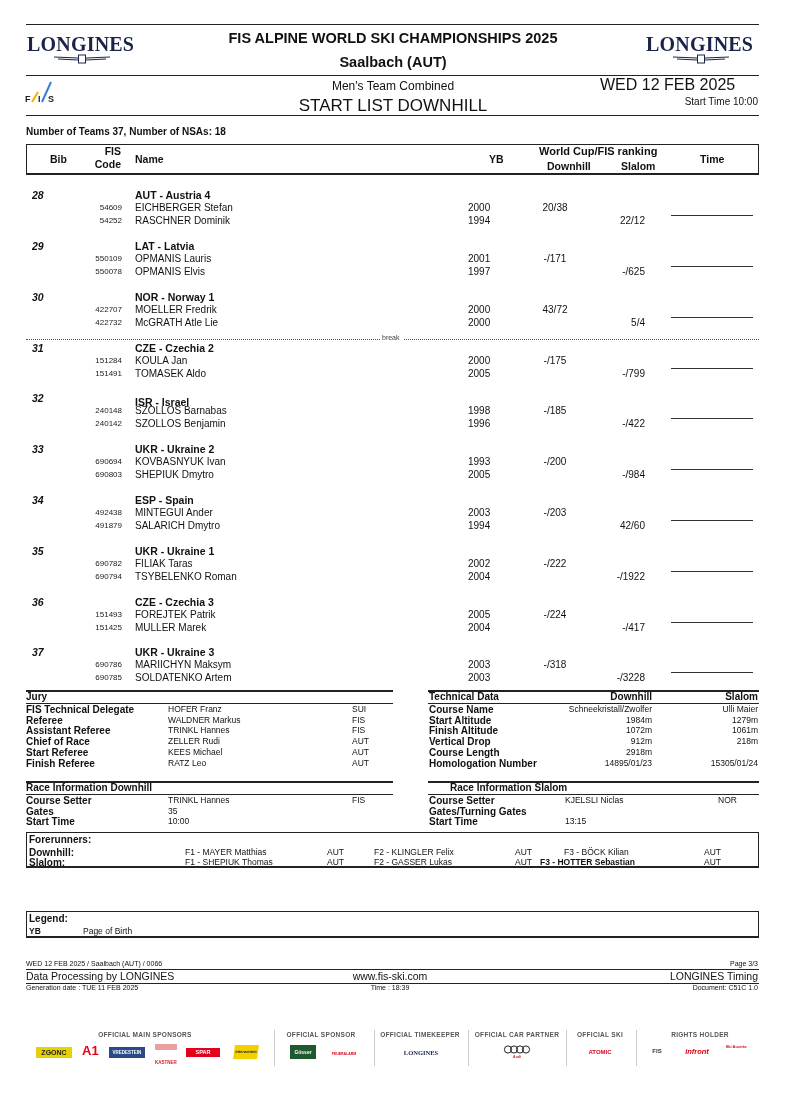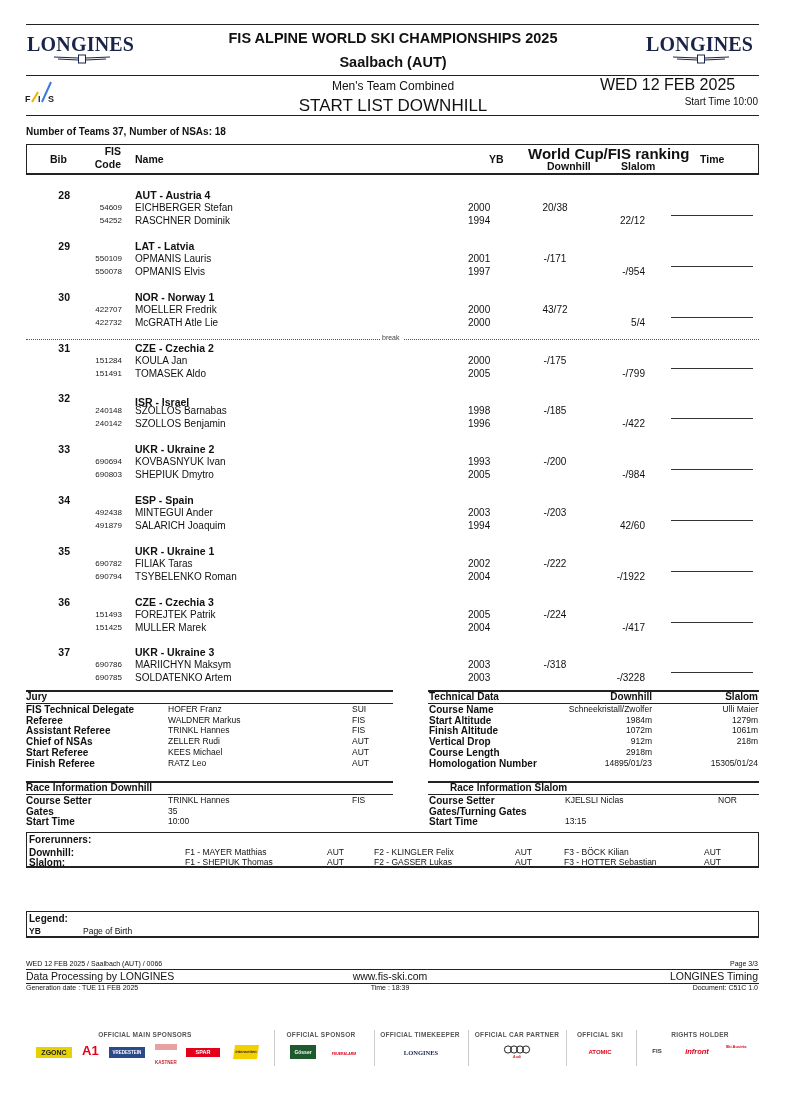--- a/index.html
+++ b/index.html
@@ -5,21 +5,21 @@
   * { box-sizing: border-box; margin: 0; padding: 0; }
   html, body { width: 790px; height: 1119px; background: #ffffff; overflow: hidden; }
   body { font-family: "Liberation Sans", sans-serif; color: #111; position: relative; }
   .abs { position: absolute; }
   .hline { position: absolute; height: 0; border-top: 1px solid #222; }
   .hline.thick { border-top: 2px solid #222; }
   .logo-text { font-family: "Liberation Serif", serif; font-weight: bold; color: #1a2448; font-size: 20px; letter-spacing: 0.2px; }
   .wings { position: absolute; width: 60px; height: 10px; }
   .b { font-weight: bold; }
   .hdr-title { font-size: 14.5px; font-weight: bold; text-align: center; }
-  .col-bib { left: 40px; width: 30px; text-align: right; }
+  .col-bib { left: 32px; width: 30px; text-align: left; font-style: italic; }
   .col-fis { left: 70px; width: 52px; text-align: right; }
   .col-name { left: 135px; }
   .col-yb { left: 468px; width: 40px; text-align: left; }
   .col-dh { left: 525px; width: 60px; text-align: center; }
   .col-sl { left: 600px; width: 45px; text-align: right; }
   .time-line { position: absolute; left: 671px; width: 82px; border-top: 1px solid #333; }
   .team-bib { font-size: 10.5px; font-weight: bold; }
   .team-name { font-size: 10.5px; font-weight: bold; }
   .fis-code { font-size: 8px; color: #222; }
   .ath-name { font-size: 10px; }
@@ -71,21 +71,21 @@
 <div class="hline" style="left:26px; top:115px; width:733px;"></div>
 
 <div class="abs b" style="left:26px; top:126px; font-size:10px;">Number of Teams 37,  Number of NSAs: 18</div>
 
 <div class="boxed" style="left:26px; top:144px; width:733px; height:31px; border-width:1px 1px 2px 1px;">
   <div class="abs b" style="left:23px; top:8px; font-size:10.5px;">Bib</div>
   <div class="abs b" style="left:62px; top:0px; width:32px; text-align:right; font-size:10.5px;">FIS</div>
   <div class="abs b" style="left:62px; top:13px; width:32px; text-align:right; font-size:10.5px;">Code</div>
   <div class="abs b" style="left:108px; top:8px; font-size:10.5px;">Name</div>
   <div class="abs b" style="left:462px; top:8px; font-size:10.5px;">YB</div>
-  <div class="abs b" style="left:501px; top:0px; font-size:15px;">World Cup/FIS ranking</div>
+  <div class="abs b" style="left:512px; top:0px; font-size:11px;">World Cup/FIS ranking</div>
   <div class="abs b" style="left:520px; top:15px; font-size:10.5px;">Downhill</div>
   <div class="abs b" style="left:594px; top:15px; font-size:10.5px;">Slalom</div>
   <div class="abs b" style="left:673px; top:8px; font-size:10.5px;">Time</div>
 </div>
 
 <div id="teams">
     <div class="abs" style="left:0; top:189px; width:790px; height:48px;">
       <div class="abs col-bib team-bib" style="top:0;">28</div>
       <div class="abs col-name team-name" style="top:0;">AUT - Austria 4</div>
       <div class="abs col-fis fis-code" style="top:14px;">54609</div>
@@ -105,21 +105,21 @@
       <div class="abs col-name team-name" style="top:0;">LAT - Latvia</div>
       <div class="abs col-fis fis-code" style="top:14px;">550109</div>
       <div class="abs col-name ath-name" style="top:13px;">OPMANIS Lauris</div>
       <div class="abs col-yb ath-val" style="top:13px;">2001</div>
       <div class="abs col-dh ath-val" style="top:13px;">-/171</div>
       <div class="abs col-sl ath-val" style="top:13px;"></div>
       <div class="abs col-fis fis-code" style="top:27px;">550078</div>
       <div class="abs col-name ath-name" style="top:26px;">OPMANIS Elvis</div>
       <div class="abs col-yb ath-val" style="top:26px;">1997</div>
       <div class="abs col-dh ath-val" style="top:26px;"></div>
-      <div class="abs col-sl ath-val" style="top:26px;">-/954</div>
+      <div class="abs col-sl ath-val" style="top:26px;">-/625</div>
       <div class="time-line" style="top:26px;"></div>
     </div>
     <div class="abs" style="left:0; top:291px; width:790px; height:48px;">
       <div class="abs col-bib team-bib" style="top:0;">30</div>
       <div class="abs col-name team-name" style="top:0;">NOR - Norway 1</div>
       <div class="abs col-fis fis-code" style="top:14px;">422707</div>
       <div class="abs col-name ath-name" style="top:13px;">MOELLER Fredrik</div>
       <div class="abs col-yb ath-val" style="top:13px;">2000</div>
       <div class="abs col-dh ath-val" style="top:13px;">43/72</div>
       <div class="abs col-sl ath-val" style="top:13px;"></div>
@@ -177,21 +177,21 @@
     </div>
     <div class="abs" style="left:0; top:494px; width:667px; height:48px;padding-left:39px;">
       <div class="abs col-bib team-bib" style="top:0;">34</div>
       <div class="abs col-name team-name" style="top:0;">ESP - Spain</div>
       <div class="abs col-fis fis-code" style="top:14px;">492438</div>
       <div class="abs col-name ath-name" style="top:13px;">MINTEGUI Ander</div>
       <div class="abs col-yb ath-val" style="top:13px;">2003</div>
       <div class="abs col-dh ath-val" style="top:13px;">-/203</div>
       <div class="abs col-sl ath-val" style="top:13px;"></div>
       <div class="abs col-fis fis-code" style="top:27px;">491879</div>
-      <div class="abs col-name ath-name" style="top:26px;">SALARICH Joaquim</div>
+      <div class="abs col-name ath-name" style="top:26px;">SALARICH Dmytro</div>
       <div class="abs col-yb ath-val" style="top:26px;">1994</div>
       <div class="abs col-dh ath-val" style="top:26px;"></div>
       <div class="abs col-sl ath-val" style="top:26px;">42/60</div>
       <div class="time-line" style="top:26px;"></div>
     </div>
     <div class="abs" style="left:0; top:545px; width:790px; height:48px;">
       <div class="abs col-bib team-bib" style="top:0;">35</div>
       <div class="abs col-name team-name" style="top:0;">UKR - Ukraine 1</div>
       <div class="abs col-fis fis-code" style="top:14px;">690782</div>
       <div class="abs col-name ath-name" style="top:13px;">FILIAK Taras</div>
@@ -249,21 +249,21 @@
 <div id="jury-rows">
     <div class="abs info-lbl" style="left:26px; top:704px;">FIS Technical Delegate</div>
     <div class="abs info-val" style="left:168px; top:704px;">HOFER Franz</div>
     <div class="abs info-val" style="left:352px; top:704px;">SUI</div>
     <div class="abs info-lbl" style="left:26px; top:714.7px;">Referee</div>
     <div class="abs info-val" style="left:168px; top:714.7px;">WALDNER Markus</div>
     <div class="abs info-val" style="left:352px; top:714.7px;">FIS</div>
     <div class="abs info-lbl" style="left:26px; top:725.4px;">Assistant Referee</div>
     <div class="abs info-val" style="left:168px; top:725.4px;">TRINKL Hannes</div>
     <div class="abs info-val" style="left:352px; top:725.4px;">FIS</div>
-    <div class="abs info-lbl" style="left:26px; top:736.1px;">Chief of NSAs</div>
+    <div class="abs info-lbl" style="left:26px; top:736.1px;">Chief of Race</div>
     <div class="abs info-val" style="left:168px; top:736.1px;">ZELLER Rudi</div>
     <div class="abs info-val" style="left:352px; top:736.1px;">AUT</div>
     <div class="abs info-lbl" style="left:26px; top:746.8px;">Start Referee</div>
     <div class="abs info-val" style="left:168px; top:746.8px;">KEES Michael</div>
     <div class="abs info-val" style="left:352px; top:746.8px;">AUT</div>
     <div class="abs info-lbl" style="left:26px; top:757.5px;">Finish Referee</div>
     <div class="abs info-val" style="left:168px; top:757.5px;">RATZ Leo</div>
     <div class="abs info-val" style="left:352px; top:757.5px;">AUT</div>
   </div>
 
@@ -331,21 +331,21 @@
       <div class="abs info-val" style="left:300px; top:14px;">AUT</div>
       <div class="abs info-val" style="left:347px; top:14px;">F2 - KLINGLER Felix</div>
       <div class="abs info-val" style="left:488px; top:14px;">AUT</div>
       <div class="abs info-val" style="left:537px; top:14px;">F3 - BÖCK Kilian</div>
       <div class="abs info-val" style="left:677px; top:14px;">AUT</div>
       <div class="abs info-lbl" style="left:2px; top:23.5px;">Slalom:</div>
       <div class="abs info-val" style="left:158px; top:23.5px;">F1 - SHEPIUK Thomas</div>
       <div class="abs info-val" style="left:300px; top:23.5px;">AUT</div>
       <div class="abs info-val" style="left:347px; top:23.5px;">F2 - GASSER Lukas</div>
       <div class="abs info-val" style="left:488px; top:23.5px;">AUT</div>
-      <div class="abs info-val" style="left:537px; top:23.5px;">F3 - HOTTER Sebastian</div>
+      <div class="abs info-val" style="left:513px; top:23.5px;font-weight:bold;">F3 - HOTTER Sebastian</div>
       <div class="abs info-val" style="left:677px; top:23.5px;">AUT</div>
     </div>
 </div>
 
 <div class="boxed" style="left:26px; top:911px; width:733px; height:27px; border-width:1px 1px 2px 1px;">
   <div class="abs sec-title" style="left:2px; top:1px;">Legend:</div>
   <div class="abs b" style="left:2px; top:14px; font-size:8.5px;">YB</div>
   <div class="abs" style="left:56px; top:14px; font-size:8.5px;">Page of Birth</div>
 </div>
 

